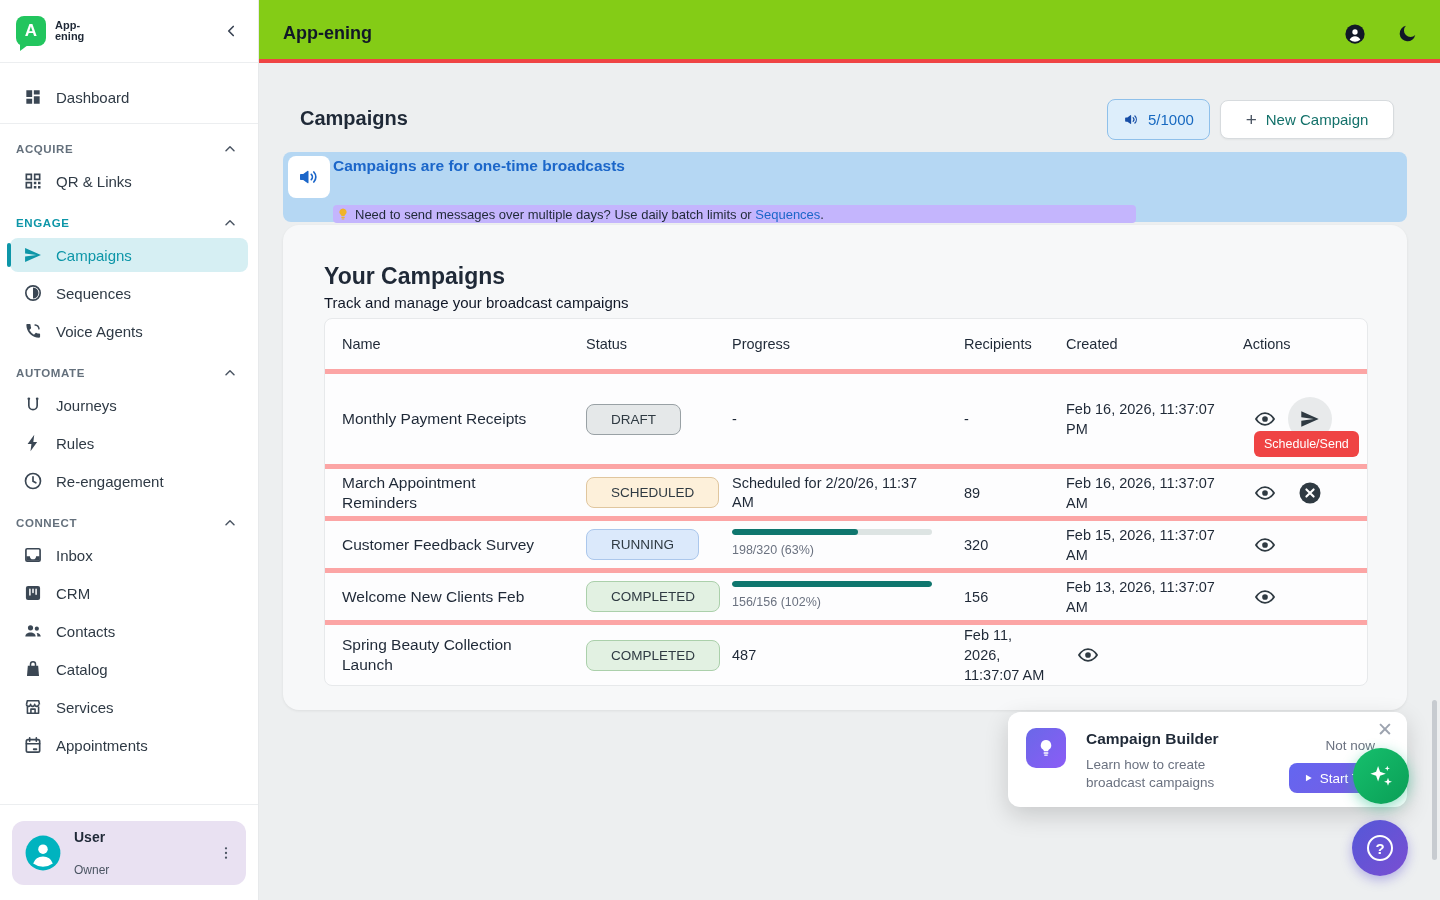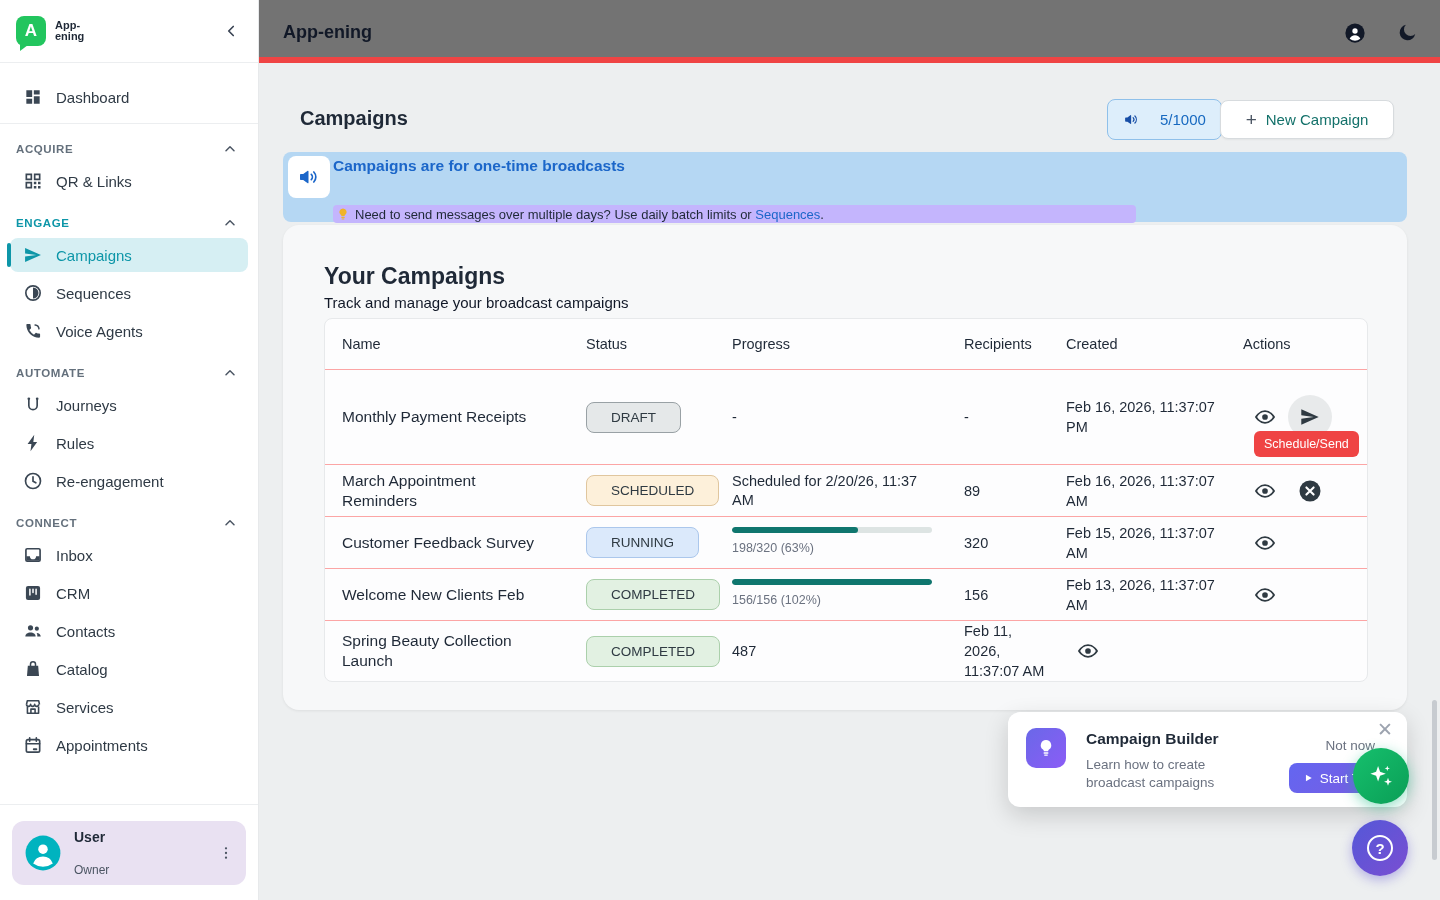--- a/index.html
+++ b/index.html
@@ -31,50 +31,50 @@
   .section-chev { width:16px; height:16px; color:#4b5563; cursor:pointer; }
 
   .sidebar-footer { position:absolute; left:0; right:0; bottom:0; height:96px; background:#fff; border-top:1px solid #eceef0; padding:16px 12px 0; }
   .user-card { height:64px; background:#e9e1f2; border-radius:12px; display:flex; align-items:center; gap:12px; padding:0 12px; }
   .avatar { width:38px; height:38px; color:#00b3bf; flex:none; }
   .user-name { font-weight:700; font-size:14px; color:#1f2937; }
   .user-role { font-size:12px; color:#4b5563; margin-top:18px; }
   .user-menu { margin-left:auto; width:16px; height:18px; color:#4b5563; cursor:pointer; }
 
   
-  .topbar { position:absolute; left:259px; right:0; top:0; height:63px; background:#737373; border-bottom:6px solid #ef4444; display:flex; align-items:center; padding:8px 22px 0 24px; z-index:20; }
+  .topbar { position:absolute; left:259px; right:0; top:0; height:63px; background:#84cc16; border-bottom:4px solid #ef4444; display:flex; align-items:center; padding:8px 22px 0 24px; z-index:20; }
   .topbar-title { font-size:18px; font-weight:700; color:#111827; }
   .topbar-icons { margin-left:auto; display:flex; gap:30px; align-items:center; }
   .tb-icon { width:22px; height:22px; color:#111827; cursor:pointer; }
 
   
   .main { position:absolute; left:259px; top:64px; right:0; bottom:0; }
   .page-title { position:absolute; left:41px; top:43px; font-size:20px; font-weight:600; color:#1f2937; }
-  .quota-badge { position:absolute; left:848px; top:35px; height:41px; display:flex; align-items:center; gap:20px; padding:0 15px; background:#ddeefb; border:1px solid #8fc0ea; border-radius:8px; color:#1769c0; font-size:15px; font-weight:500; cursor:pointer; }
+  .quota-badge { position:absolute; left:848px; top:35px; height:41px; display:flex; align-items:center; gap:8px; padding:0 15px; background:#ddeefb; border:1px solid #8fc0ea; border-radius:8px; color:#1769c0; font-size:15px; font-weight:500; cursor:pointer; }
   .quota-badge .micon { width:17px; height:17px; color:#174ea6; }
   .new-campaign-btn { position:absolute; left:961px; top:36px; height:39px; width:174px; display:flex; align-items:center; justify-content:center; gap:9px; background:#fff; border:1px solid #d7dbde; border-radius:8px; box-shadow:0 1px 2px rgba(0,0,0,.05); color:#13716a; font-size:15px; font-weight:500; cursor:pointer; }
   .new-campaign-btn .plus { color:#4b5563; font-size:19px; font-weight:400; line-height:1; }
 
   
   .banner { position:absolute; left:24px; top:88px; width:1124px; height:70px; background:#b5d7f3; border-radius:8px; }
   .banner-icon { position:absolute; left:5px; top:4px; width:42px; height:42px; background:#fff; border-radius:8px; display:flex; align-items:center; justify-content:center; color:#1b66c9; }
   .banner-icon .micon { width:24px; height:24px; }
   .banner-title { position:absolute; left:50px; top:5px; font-size:15.5px; font-weight:700; color:#1b66c9; }
   .banner-line { position:absolute; left:50px; top:31px; font-size:15px; color:#1b66c9; }
   .banner-tip { position:absolute; left:50px; top:53px; height:18px; width:803px; background:#c4b5fd; border-radius:4px; display:flex; align-items:center; gap:5px; padding:0 8px 0 3px; font-size:13px; color:#1f2937; }
   .banner-tip .bulb { width:14px; height:14px; color:#f0b429; flex:none; }
   .banner-tip a { color:#1b66c9; text-decoration:none; cursor:pointer; }
 
   
   .card { position:absolute; left:24px; top:161px; width:1124px; height:485px; background:#f7f8f9; border-radius:16px; box-shadow:0 1px 3px rgba(0,0,0,.07); }
   .card-title { position:absolute; left:41px; top:38px; font-size:23px; font-weight:600; color:#1f2937; }
   .card-subtitle { position:absolute; left:41px; top:69px; font-size:15px; color:#111827; }
 
   .table { position:absolute; left:41px; top:93px; width:1044px; background:#fdfdfe; border:1px solid #e7e9eb; border-radius:8px; }
-  .trow { display:grid; grid-template-columns:244px 146px 232px 102px 177px auto; align-items:center; padding-left:17px; border-top:1px solid #fca5a5; }
+  .trow { display:grid; grid-template-columns:244px 146px 232px 102px 177px auto; align-items:center; padding-left:17px; border-top:5px solid #fca5a5; }
   .trow.thead { border-top:none; height:50px; }
   .th { font-size:14.5px; font-weight:500; color:#1f2937; }
   .tbody .trow { min-height:52px; }
   .tbody .trow:nth-child(1) { min-height:95px; }
   .cell-name { font-size:15.5px; color:#1f2937; max-width:195px; line-height:20px; }
   .badge { display:inline-block; padding:7px 24px; border-radius:8px; font-size:13.5px; color:#2f3a42; border:1px solid; width:max-content; }
   .badge.draft { background:#e5e8e9; border-color:#99a1a5; }
   .badge.scheduled { background:#fdf0da; border-color:#e0c69e; }
   .badge.running { background:#dbe9fb; border-color:#abc7ec; }
   .badge.completed { background:#e2f1e2; border-color:#abd0ab; }

